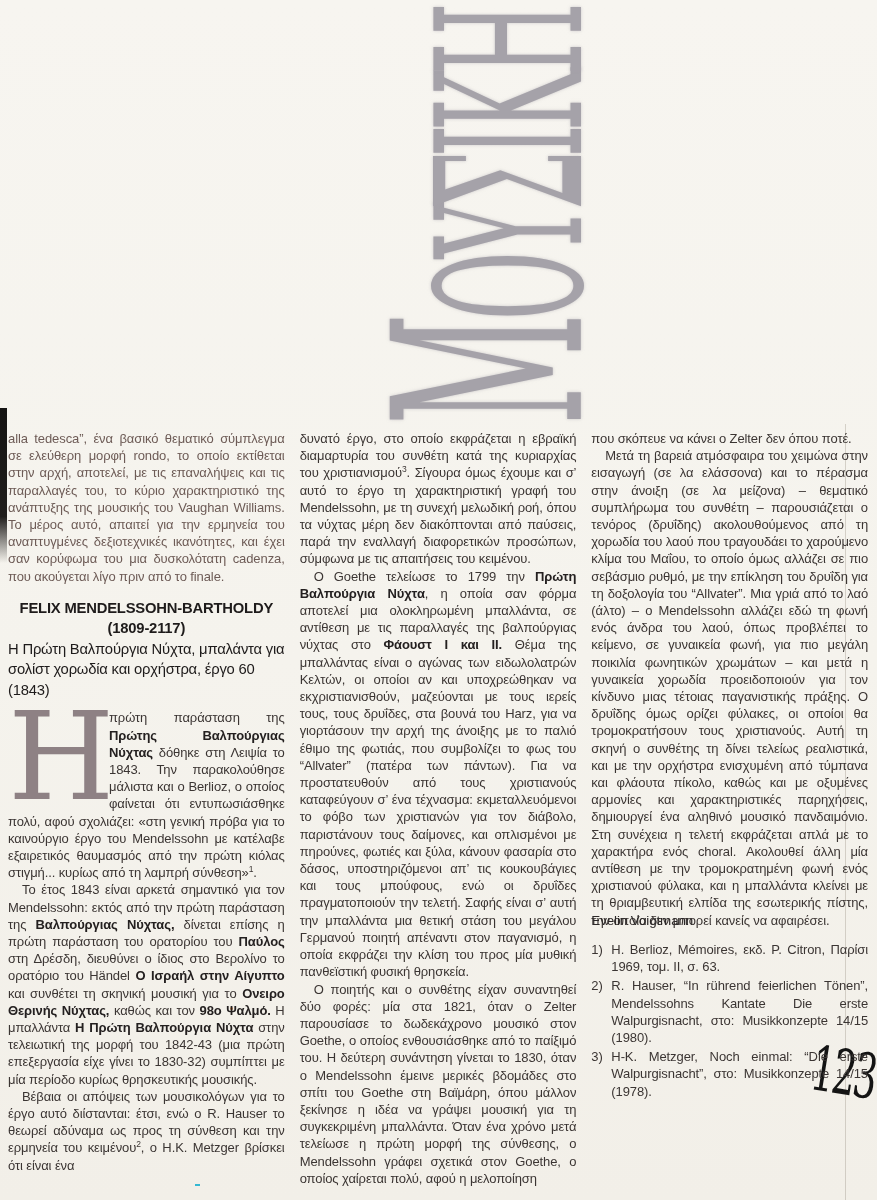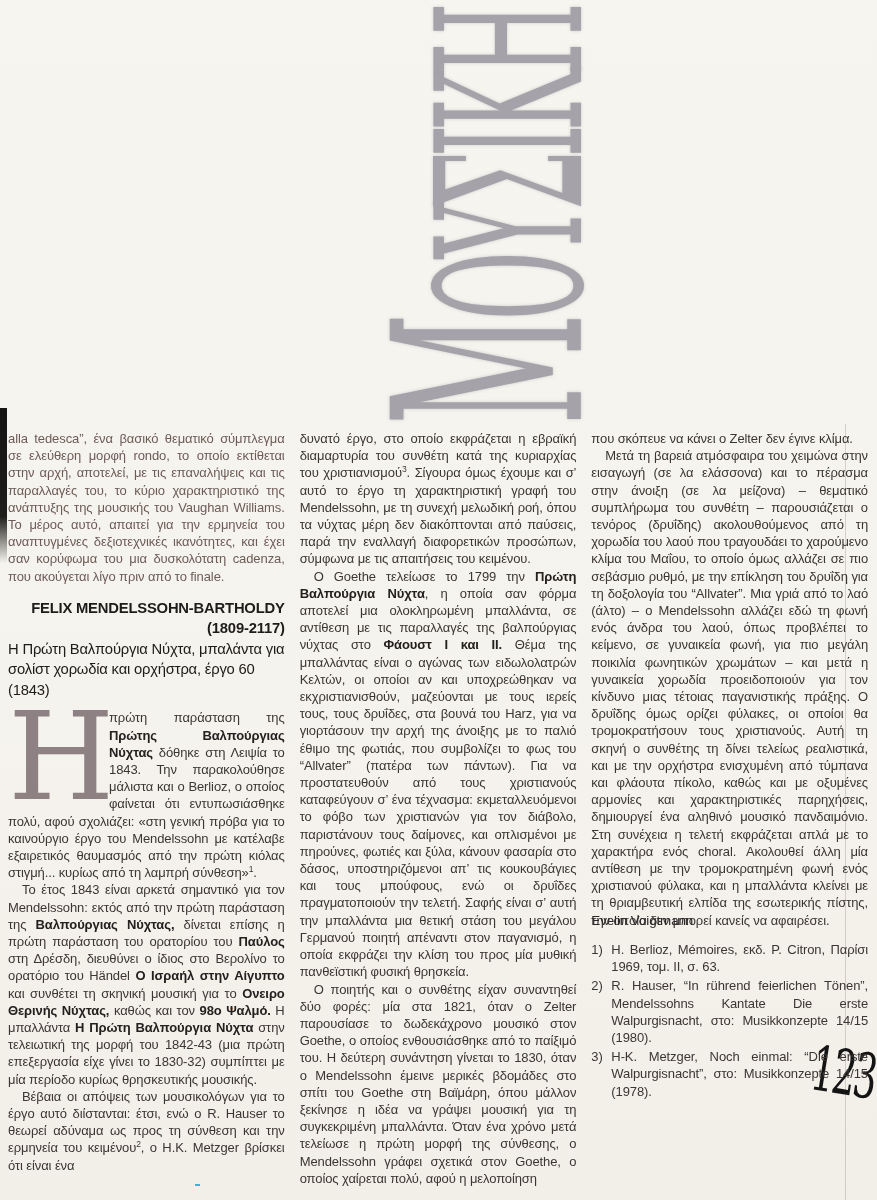--- a/index.html
+++ b/index.html
@@ -39,21 +39,21 @@
   .columns{position:absolute;left:8px;top:430px;width:860px;display:flex;gap:15px;}
   .col{width:278px;font-size:13px;line-height:17.2px;letter-spacing:-.1px;
     text-align:justify;color:var(--body_text,#3b3533);}
   .col p{margin:0;}
   .col .indent{text-indent:14px;}
   .col .muted{color:var(--muted_text,#6d5b56);}
   .bold{font-weight:bold;color:#242020;}
   sup{font-size:8.5px;line-height:0;vertical-align:super;}
 
   .article-heading{font-weight:bold;font-size:14.8px;line-height:20.5px;
-    color:var(--heading_text,#1e1b1b);margin-top:13px;text-align:right;letter-spacing:-.2px;}
+    color:var(--heading_text,#1e1b1b);margin-top:13px;text-align:center;letter-spacing:-.2px;}
   .article-subtitle{font-weight:normal;font-size:14.8px;line-height:20.5px;
     color:var(--heading_text,#1e1b1b);margin:0 0 9px 0;text-align:left;letter-spacing:-.2px;}
 
   .dropcap{
     float:left;font-family:"DejaVu Serif",serif;font-size:122px;
     width:94px;height:86px;line-height:86px;margin:5px 7px 0 0;
     color:var(--dropcap_color,#8e8184);text-align:left;
   }
 
   .byline{text-align:left;margin-top:-17.2px;font-size:13.4px;color:#2c2828;}
@@ -87,21 +87,21 @@
         <p><span class="dropcap">Η</span><span>πρώτη παράσταση της </span><span class="bold">Πρώτης Βαλπούργιας Νύχτας</span><span> δόθηκε στη Λειψία το 1843. Την παρακολούθησε μάλιστα και ο Berlioz, ο οποίος φαίνεται ότι εντυπωσιάσθηκε πολύ, αφού σχολιάζει: «στη γενική πρόβα για το καινούργιο έργο του Mendelssohn με κατέλαβε εξαιρετικός θαυμασμός από την πρώτη κιόλας στιγμή... κυρίως από τη λαμπρή σύνθεση»</span><sup>1</sup><span>.</span></p>
         <p class="indent"><span>Το έτος 1843 είναι αρκετά σημαντικό για τον Mendelssohn: εκτός από την πρώτη παράσταση της </span><span class="bold">Βαλπούργιας Νύχτας,</span><span> δίνεται επίσης η πρώτη παράσταση του ορατορίου του </span><span class="bold">Παύλος</span><span> στη Δρέσδη, διευθύνει ο ίδιος στο Βερολίνο το ορατόριο του Händel </span><span class="bold">Ο Ισραήλ στην Αίγυπτο</span><span> και συνθέτει τη σκηνική μουσική για το </span><span class="bold">Ονειρο Θερινής Νύχτας,</span><span> καθώς και τον </span><span class="bold">98ο Ψαλμό.</span><span> Η μπαλλάντα </span><span class="bold">Η Πρώτη Βαλπούργια Νύχτα</span><span> στην τελειωτική της μορφή του 1842-43 (μια πρώτη επεξεργασία είχε γίνει το 1830-32) συμπίπτει με μία περίοδο κυρίως θρησκευτικής μουσικής.</span></p>
         <p class="indent"><span>Βέβαια οι απόψεις των μουσικολόγων για το έργο αυτό διίστανται: έτσι, ενώ ο R. Hauser το θεωρεί αδύναμα ως προς τη σύνθεση και την ερμηνεία του κειμένου</span><sup>2</sup><span>, ο H.K. Metzger βρίσκει ότι είναι ένα</span></p>
       </div>
     <div class="col">
         <p><span>δυνατό έργο, στο οποίο εκφράζεται η εβραϊκή διαμαρτυρία του συνθέτη κατά της κυριαρχίας του χριστιανισμού</span><sup>3</sup><span>. Σίγουρα όμως έχουμε και σ’ αυτό το έργο τη χαρακτηριστική γραφή του Mendelssohn, με τη συνεχή μελωδική ροή, όπου τα νύχτας μέρη δεν διακόπτονται από παύσεις, παρά την εναλλαγή διαφορετικών προσώπων, σύμφωνα με τις απαιτήσεις του κειμένου.</span></p>
         <p class="indent"><span>Ο Goethe τελείωσε το 1799 την </span><span class="bold">Πρώτη Βαλπούργια Νύχτα</span><span>, η οποία σαν φόρμα αποτελεί μια ολοκληρωμένη μπαλλάντα, σε αντίθεση με τις παραλλαγές της βαλπούργιας νύχτας στο </span><span class="bold">Φάουστ Ι και ΙΙ.</span><span> Θέμα της μπαλλάντας είναι ο αγώνας των ειδωλολατρών Κελτών, οι οποίοι αν και υποχρεώθηκαν να εκχριστιανισθούν, μαζεύονται με τους ιερείς τους, τους δρυΐδες, στα βουνά του Harz, για να γιορτάσουν την αρχή της άνοιξης με το παλιό έθιμο της φωτιάς, που συμβολίζει το φως του “Allvater” (πατέρα των πάντων). Για να προστατευθούν από τους χριστιανούς καταφεύγουν σ’ ένα τέχνασμα: εκμεταλλευόμενοι το φόβο των χριστιανών για τον διάβολο, παριστάνουν τους δαίμονες, και οπλισμένοι με πηρούνες, φωτιές και ξύλα, κάνουν φασαρία στο δάσος, υποστηριζόμενοι απ’ τις κουκουβάγιες και τους μπούφους, ενώ οι δρυΐδες πραγματοποιούν την τελετή. Σαφής είναι σ’ αυτή την μπαλλάντα μια θετική στάση του μεγάλου Γερμανού ποιητή απέναντι στον παγανισμό, η οποία εκφράζει την κλίση του προς μία μυθική πανθεϊστική φυσική θρησκεία.</span></p>
         <p class="indent"><span>Ο ποιητής και ο συνθέτης είχαν συναντηθεί δύο φορές: μία στα 1821, όταν ο Zelter παρουσίασε το δωδεκάχρονο μουσικό στον Goethe, ο οποίος ενθουσιάσθηκε από το παίξιμό του. Η δεύτερη συνάντηση γίνεται το 1830, όταν ο Mendelssohn έμεινε μερικές βδομάδες στο σπίτι του Goethe στη Βαϊμάρη, όπου μάλλον ξεκίνησε η ιδέα να γράψει μουσική για τη συγκεκριμένη μπαλλάντα. Όταν ένα χρόνο μετά τελείωσε η πρώτη μορφή της σύνθεσης, ο Mendelssohn γράφει σχετικά στον Goethe, ο οποίος χαίρεται πολύ, αφού η μελοποίηση</span></p>
       </div>
     <div class="col">
-        <p><span>που σκόπευε να κάνει ο Zelter δεν έγινε κλίμα.</span></p>
+        <p><span>που σκόπευε να κάνει ο Zelter δεν όπου ποτέ.</span></p>
         <p class="indent"><span>Μετά τη βαρειά ατμόσφαιρα του χειμώνα στην εισαγωγή (σε λα ελάσσονα) και το πέρασμα στην άνοιξη (σε λα μείζονα) – θεματικό συμπλήρωμα του συνθέτη – παρουσιάζεται ο τενόρος (δρυΐδης) ακολουθούμενος από τη χορωδία του λαού που τραγουδάει το χαρούμενο κλίμα του Μαΐου, το οποίο όμως αλλάζει σε πιο σεβάσμιο ρυθμό, με την επίκληση του δρυΐδη για τη δοξολογία του “Allvater”. Μια γριά από το λαό (άλτο) – ο Mendelssohn αλλάζει εδώ τη φωνή ενός άνδρα του λαού, όπως προβλέπει το κείμενο, σε γυναικεία φωνή, για πιο μεγάλη ποικιλία φωνητικών χρωμάτων – και μετά η γυναικεία χορωδία προειδοποιούν για τον κίνδυνο μιας τέτοιας παγανιστικής πράξης. Ο δρυΐδης όμως ορίζει φύλακες, οι οποίοι θα τρομοκρατήσουν τους χριστιανούς. Αυτή τη σκηνή ο συνθέτης τη δίνει τελείως ρεαλιστικά, και με την ορχήστρα ενισχυμένη από τύμπανα και φλάουτα πίκολο, καθώς και με οξυμένες αρμονίες και χαρακτηριστικές παρηχήσεις, δημιουργεί ένα αληθινό μουσικό πανδαιμόνιο. Στη συνέχεια η τελετή εκφράζεται απλά με το χαρακτήρα ενός choral. Ακολουθεί άλλη μία αντίθεση με την τρομοκρατημένη φωνή ενός χριστιανού φύλακα, και η μπαλλάντα κλείνει με τη θριαμβευτική ελπίδα της εσωτερικής πίστης, την οποία δεν μπορεί κανείς να αφαιρέσει.</span></p>
         <div class="byline">Evelin Voigtmann</div>
         <div class="refs">
           <div class="ref">
             <span class="ref-num">1)</span>
             <span class="ref-body"><span>H. Berlioz, Mémoires, εκδ. P. Citron, Παρίσι 1969, τομ. II, σ. 63.</span></span>
           </div>
           <div class="ref">
             <span class="ref-num">2)</span>
             <span class="ref-body"><span>R. Hauser, “In rührend feierlichen Tönen”, Mendelssohns Kantate Die erste Walpurgisnacht, στο: Musikkonzepte 14/15 (1980).</span></span>

